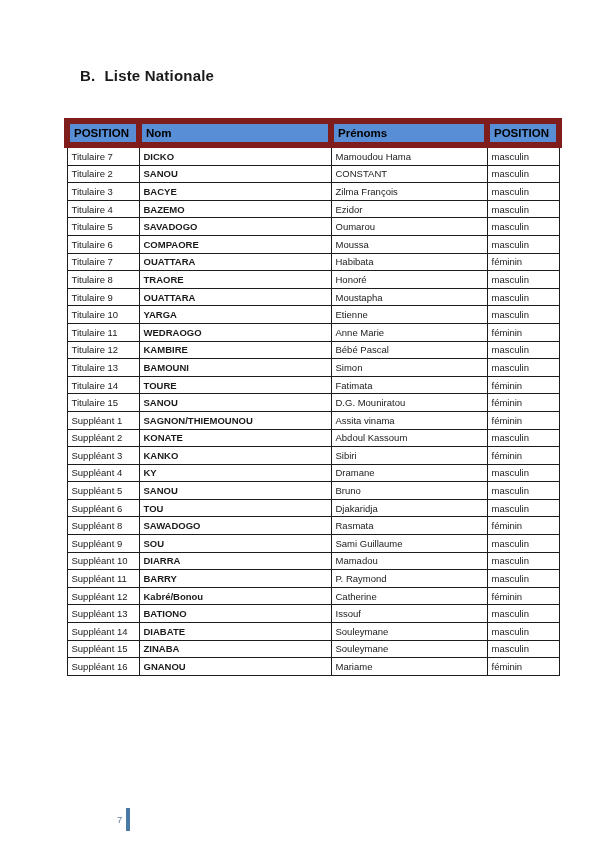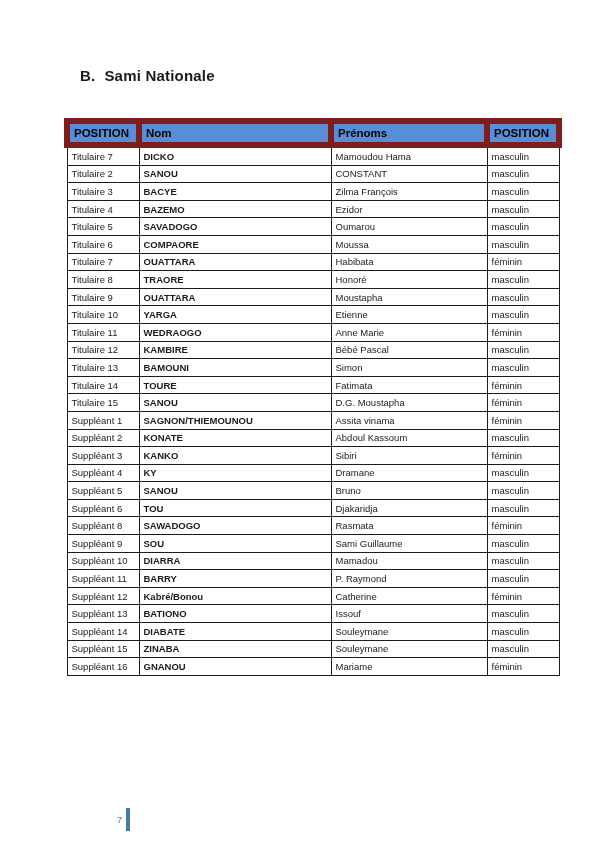--- a/index.html
+++ b/index.html
@@ -87,21 +87,21 @@
     background: #4a79a5;
   }
 </style>
 </head>
 <body>
 
 <div class="page">
 
   <div class="page-title">
     <span class="section-label">B.</span>
-    <span class="section-text">Sami Nationale</span>
+    <span class="section-text">Liste Nationale</span>
   </div>
 
   <table class="list-table">
     <colgroup>
       <col class="col-pos">
       <col class="col-nom">
       <col class="col-pre">
       <col class="col-genre">
     </colgroup>
     <thead>
@@ -193,21 +193,21 @@
   </tr>
         <tr>
     <td class="c-position">Titulaire 14</td>
     <td class="c-nom">TOURE</td>
     <td class="c-prenoms">Fatimata</td>
     <td class="c-genre">féminin</td>
   </tr>
         <tr>
     <td class="c-position">Titulaire 15</td>
     <td class="c-nom">SANOU</td>
-    <td class="c-prenoms">D.G. Moustapha</td>
+    <td class="c-prenoms">D.G. Mouniratou</td>
     <td class="c-genre">féminin</td>
   </tr>
         <tr>
     <td class="c-position">Suppléant 1</td>
     <td class="c-nom">SAGNON/THIEMOUNOU</td>
     <td class="c-prenoms">Assita vinama</td>
     <td class="c-genre">féminin</td>
   </tr>
         <tr>
     <td class="c-position">Suppléant 2</td>

